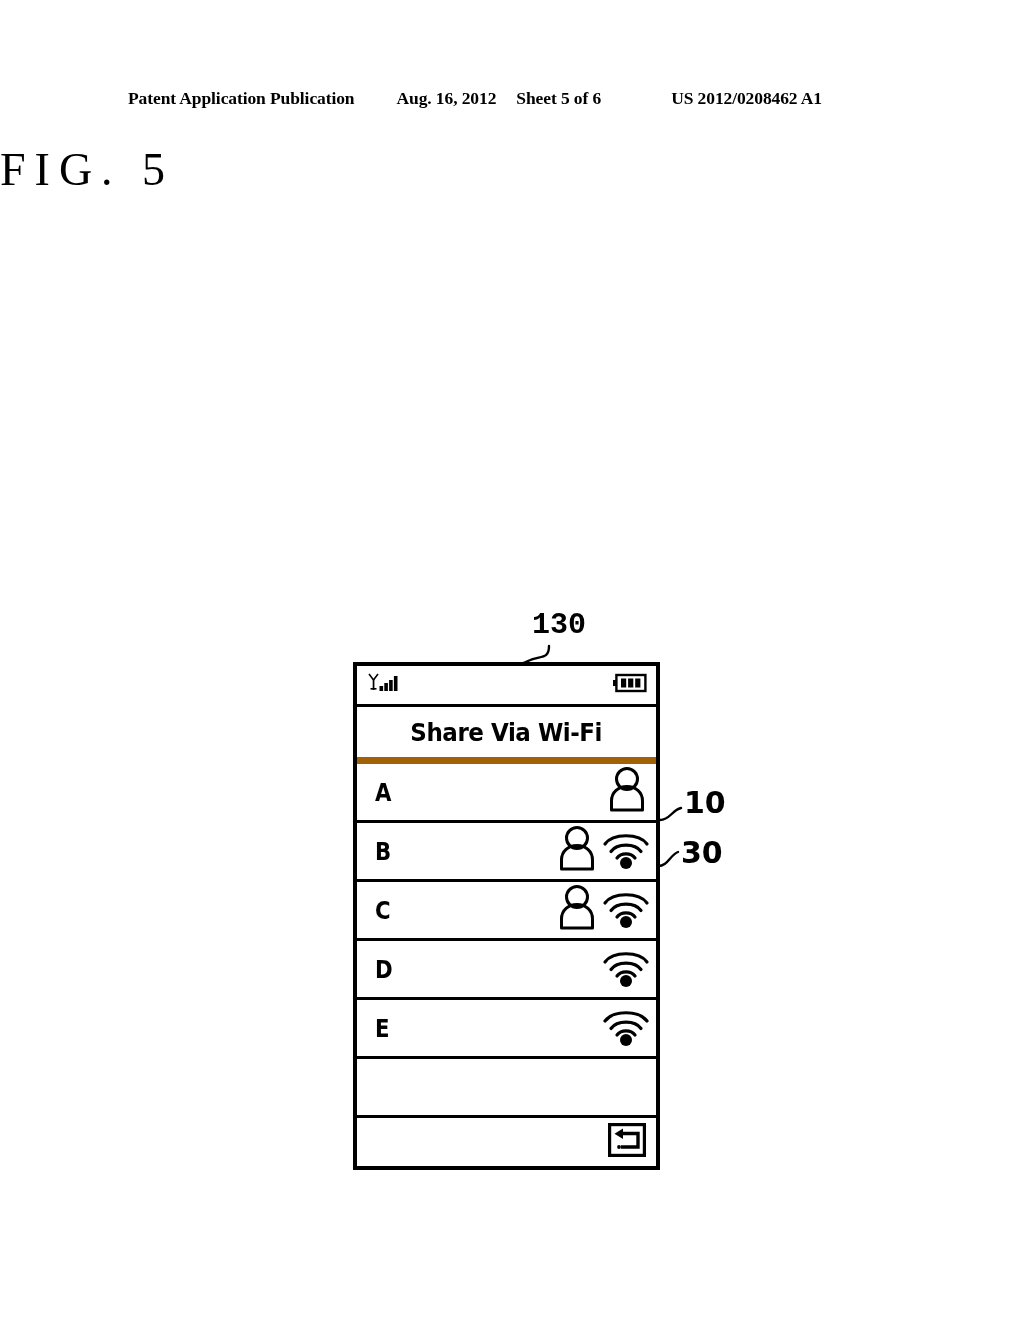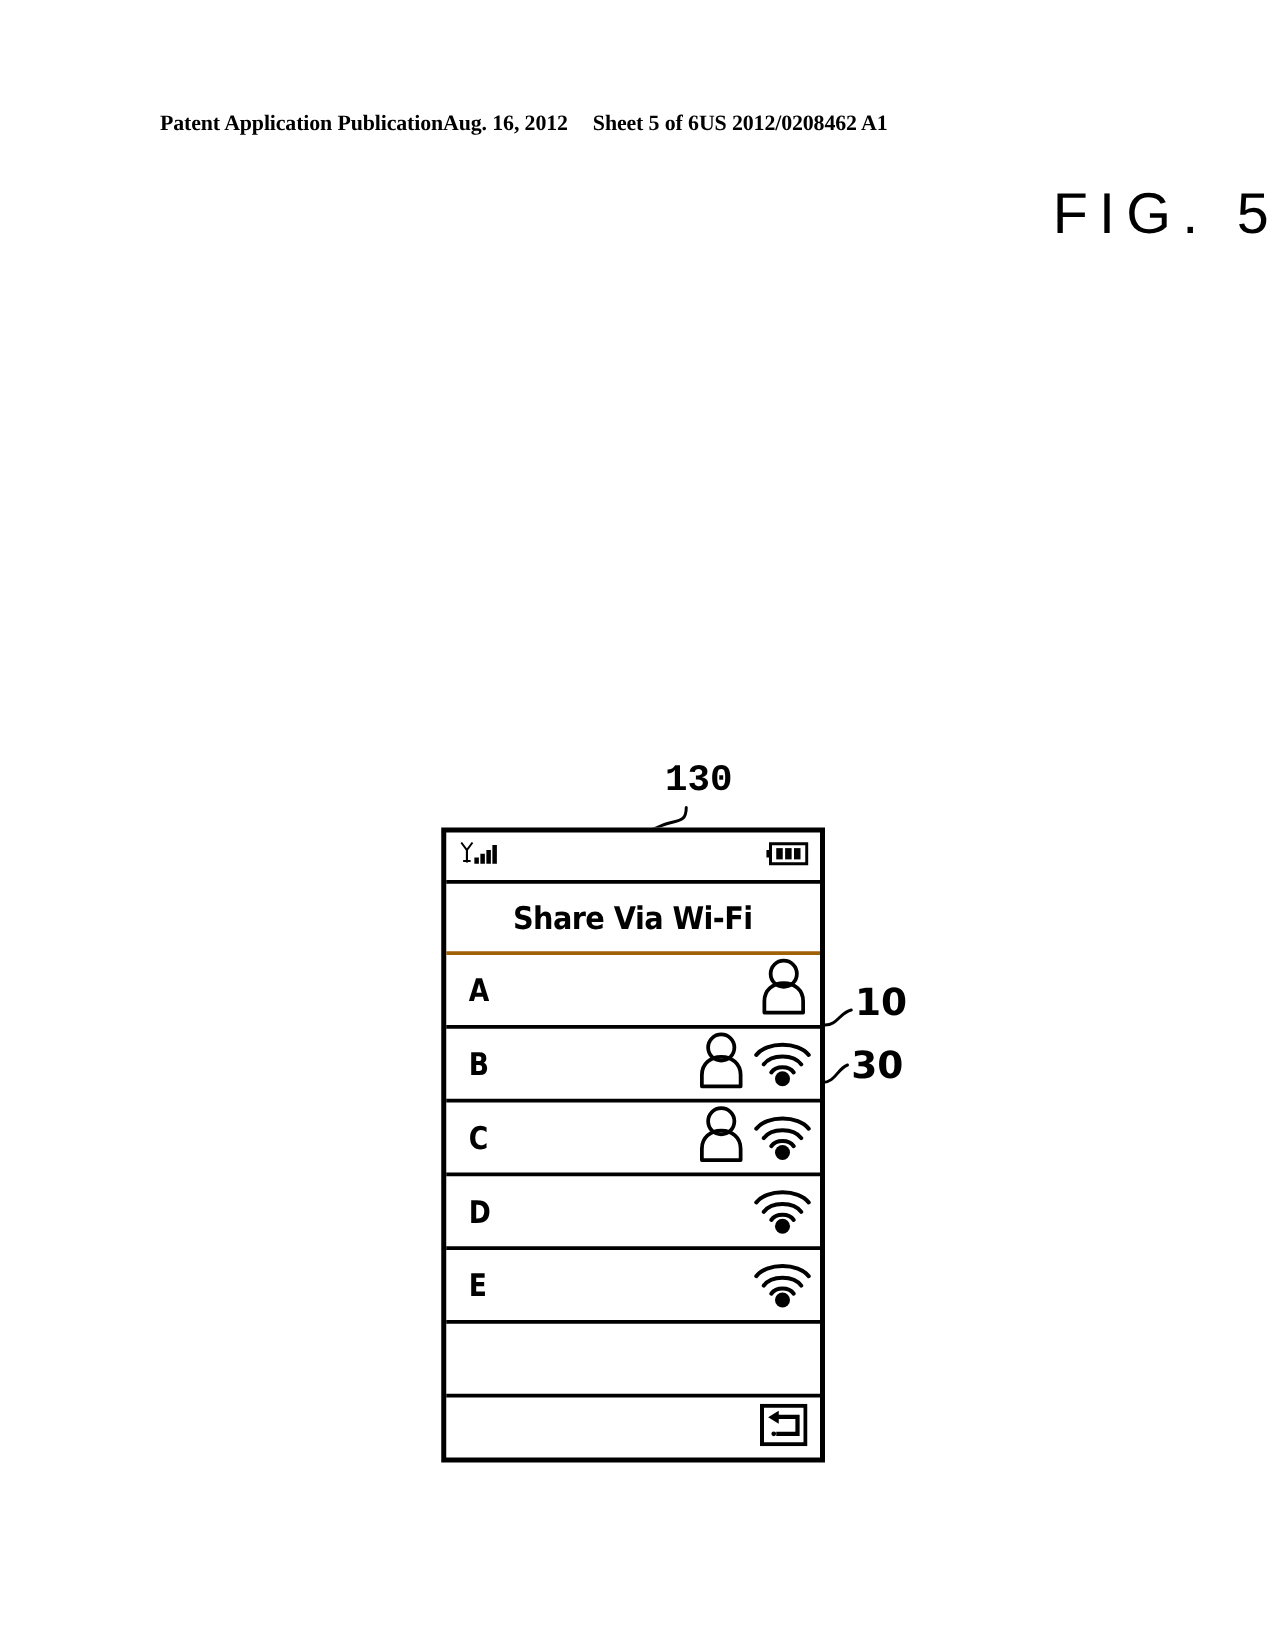--- a/index.html
+++ b/index.html
@@ -24,32 +24,32 @@
     width: 768px;
     display: flex;
     align-items: flex-start;
     font-family: "Liberation Serif", serif;
     font-weight: bold;
     font-size: 17.5px;
     letter-spacing: -0.1px;
     white-space: nowrap;
   }
   .hdr-pub   { }
-  .hdr-date  { }
+  .hdr-date  { margin-left: 42px; }
   .hdr-sheet { margin-left: 20px; }
-  .hdr-pat   { }
+  .hdr-pat   { margin-left: 70px; }
 
   
   .fig-title {
     position: absolute;
     top: 143px;
     left: 0;
     width: 1024px;
-    text-align: right;
-    font-family: Liberation Sans, sans-serif;
+    text-align: left;
+    font-family: Liberation Serif, serif;
     font-size: 46px;
     letter-spacing: 9px;
     font-weight: 400;
   }
 
   
   .device {
     position: absolute;
     left: 353px;
     top: 662px;
@@ -73,21 +73,21 @@
     justify-content: space-between;
     padding: 0 9px;
   }
   .signal-icon { display: block; }
   .battery-icon { display: block; }
 
   
   .title-bar {
     height: 57px;
     flex: 0 0 57px;
-    border-bottom: 3px solid #a16207;
+    border-bottom: 7px solid #a16207;
     box-sizing: border-box;
     display: flex;
     align-items: center;
     justify-content: center;
   }
   .title-text {
     font-family: "DejaVu Sans", sans-serif;
     font-weight: bold;
     font-size: 25px;
     letter-spacing: -0.5px;

